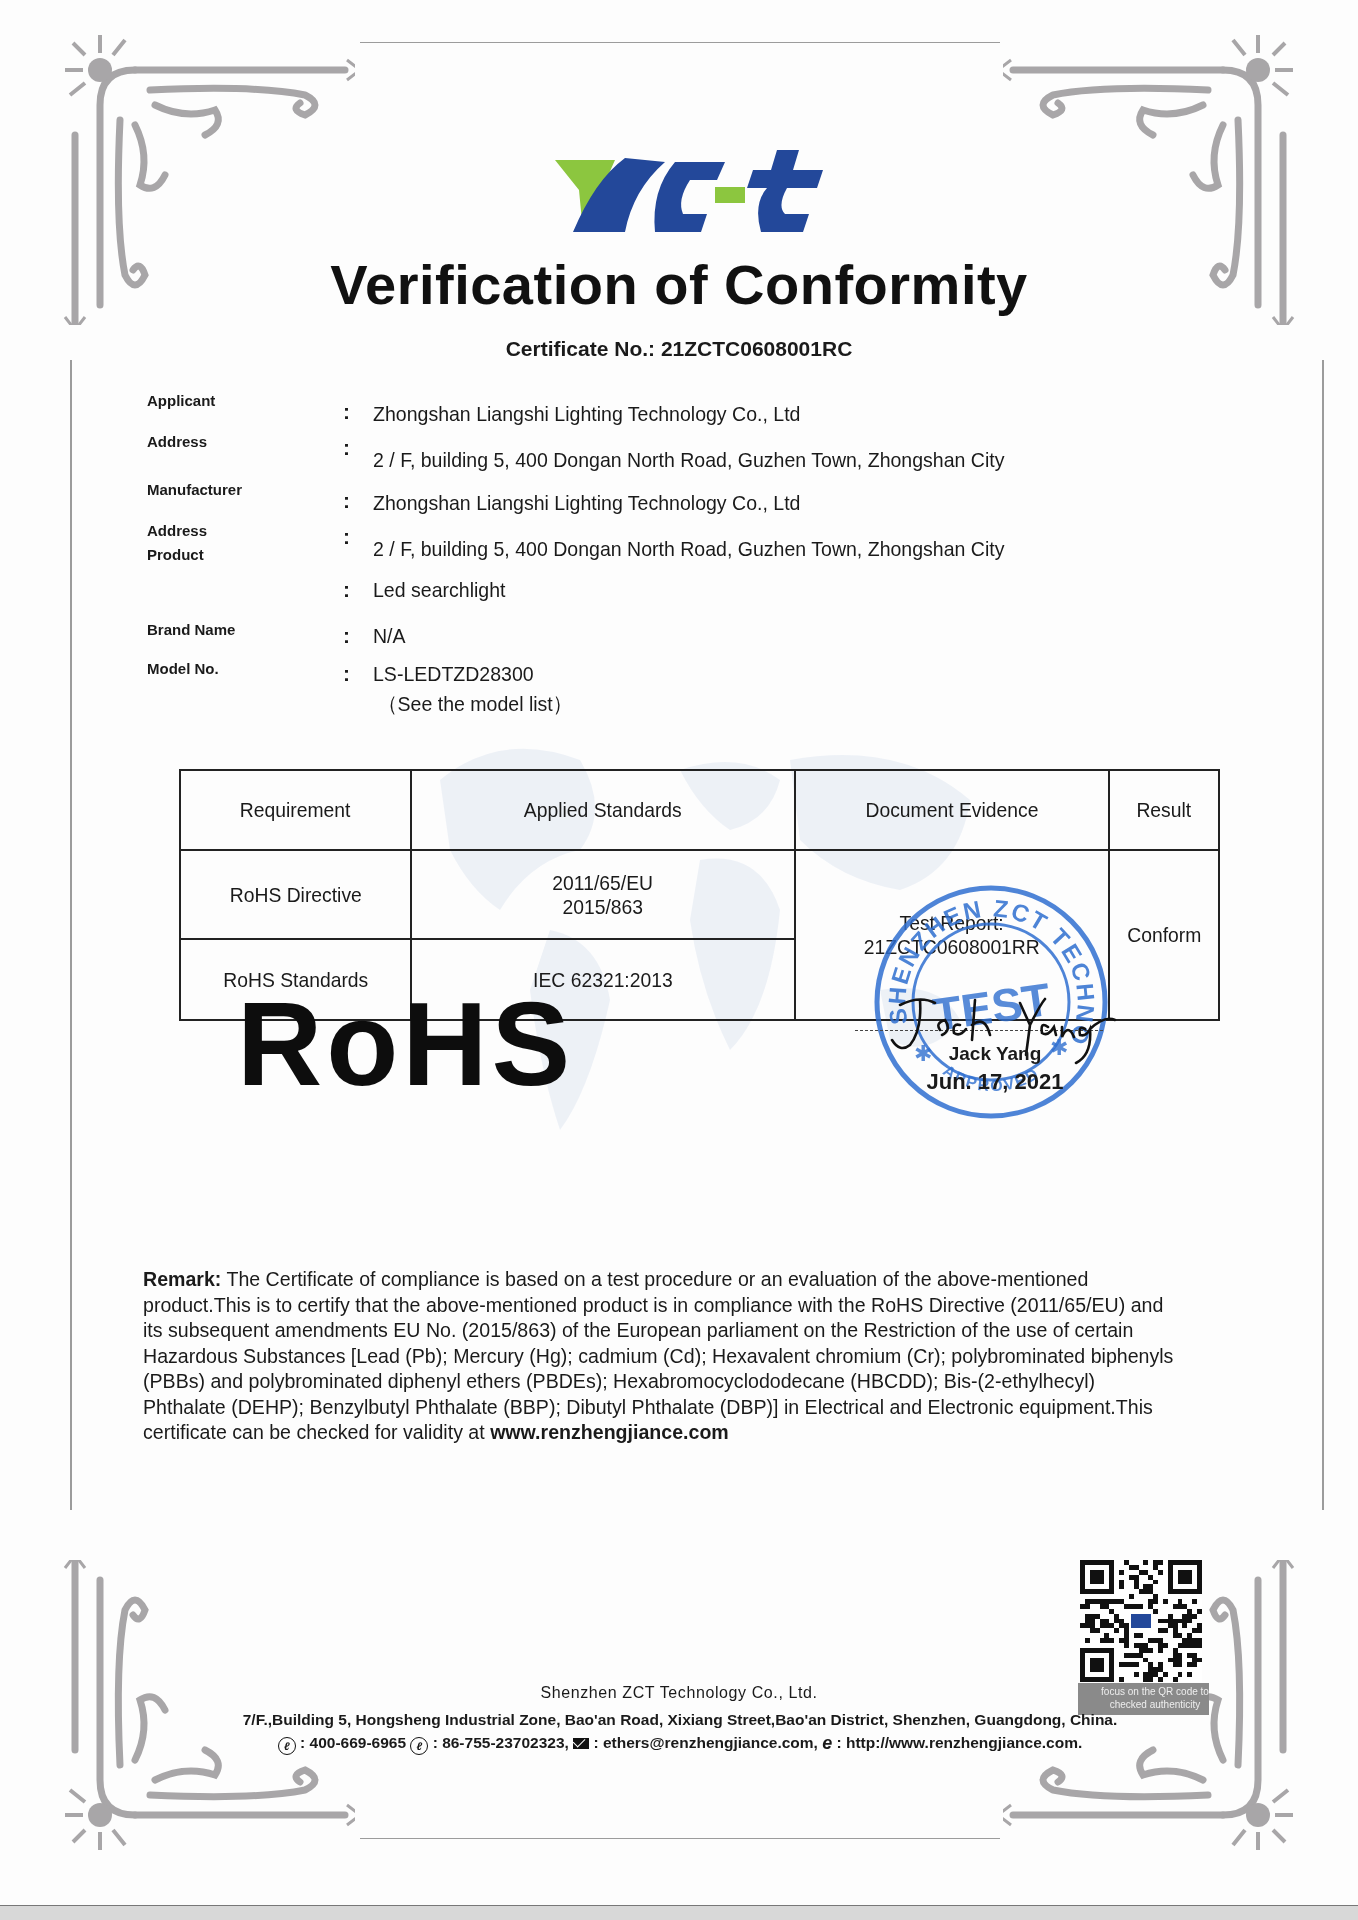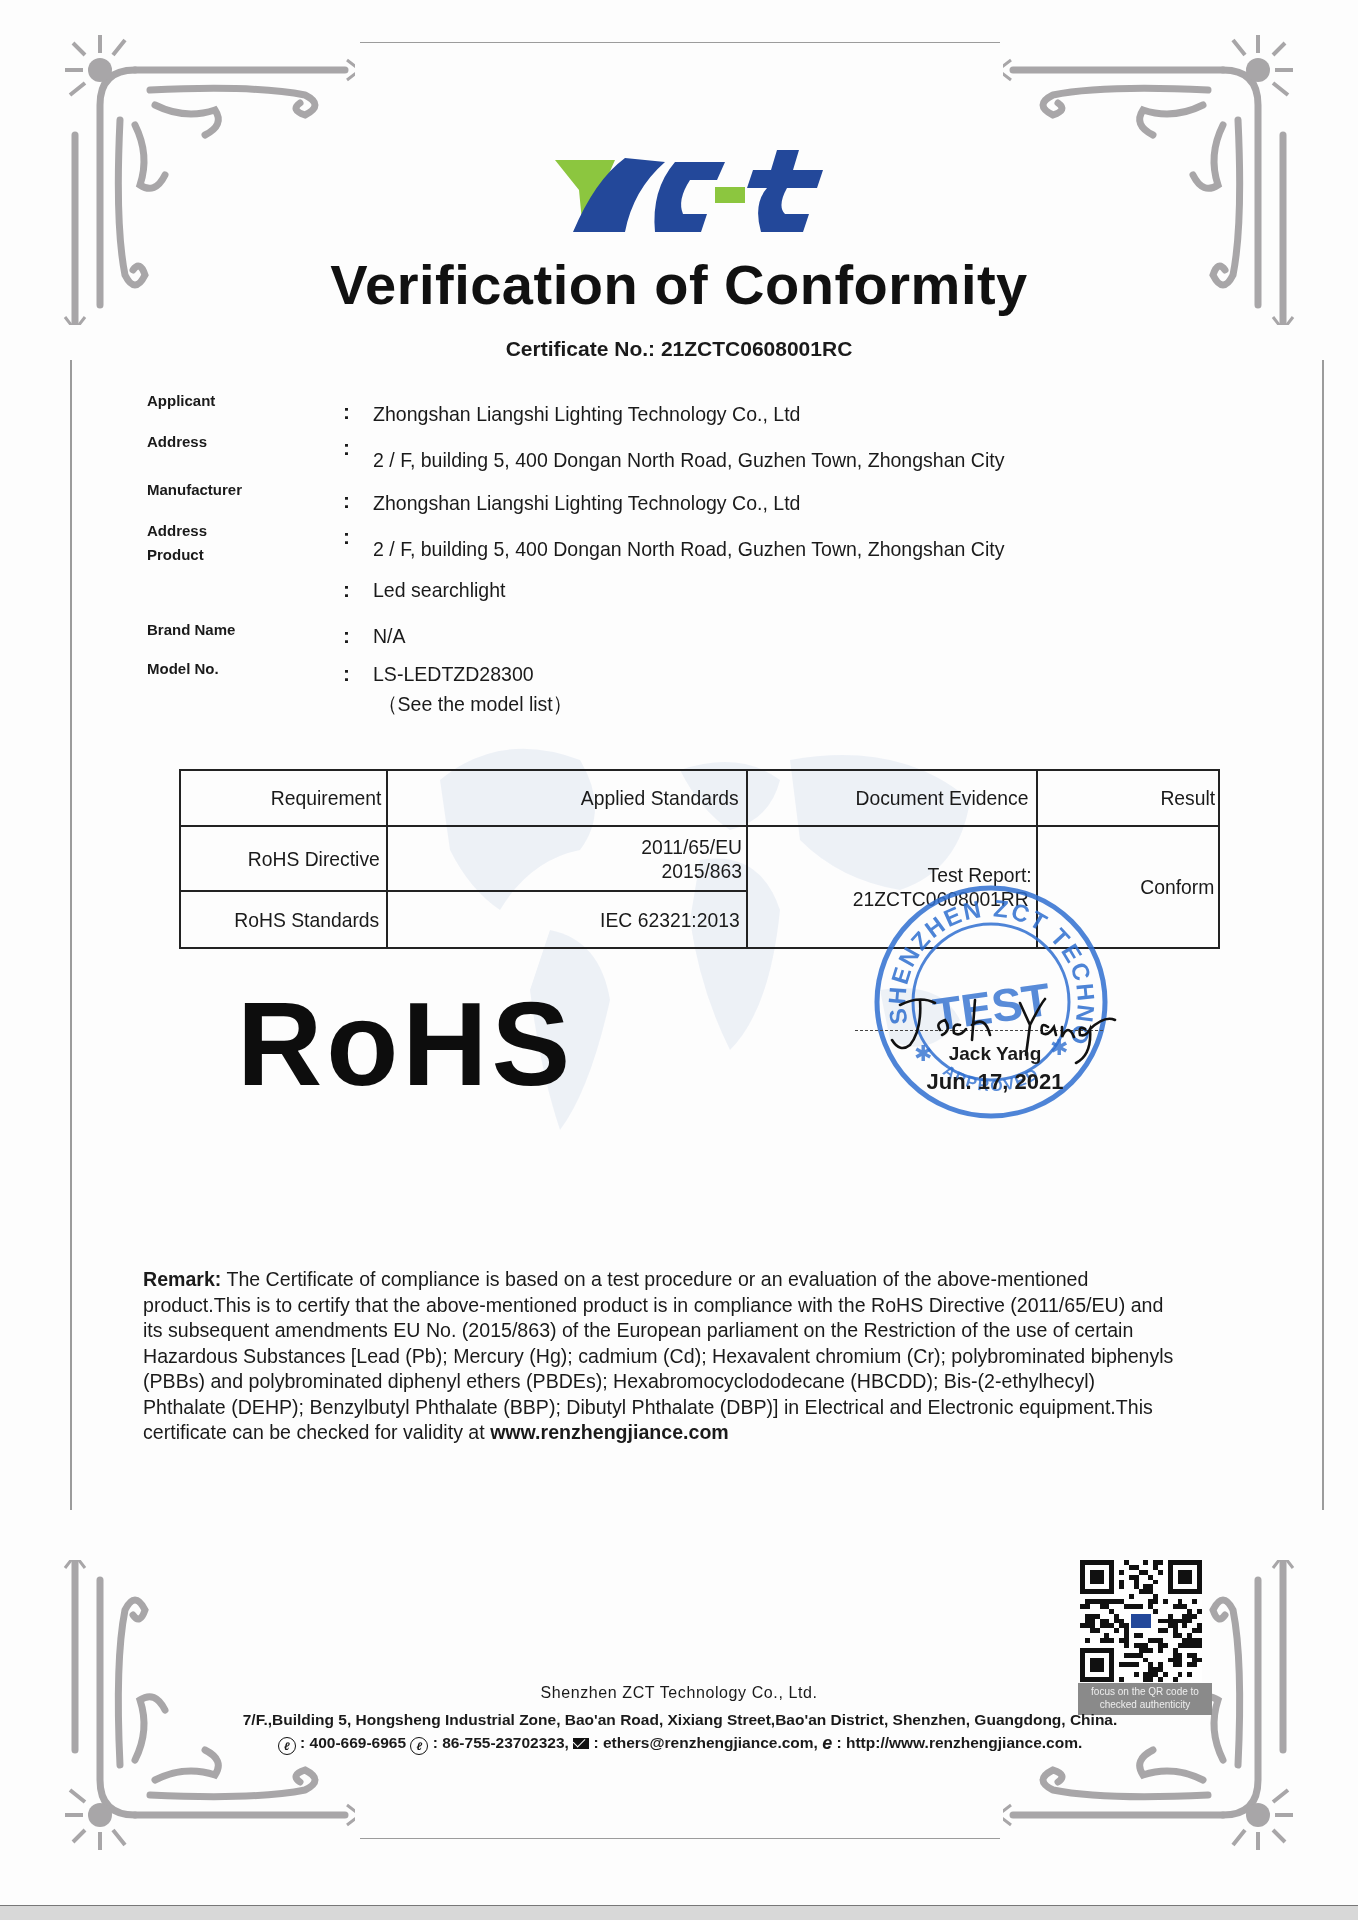--- a/index.html
+++ b/index.html
@@ -10,38 +10,38 @@
   .watermark{position:absolute;left:380px;top:690px;width:640px;height:520px;opacity:.07;}
   .logo{position:absolute;left:555px;top:150px;width:270px;height:82px;}
   .title{position:absolute;left:0;width:1358px;top:252px;text-align:center;font-weight:bold;
          font-size:56px;letter-spacing:0.5px;color:#111;}
   .certno{position:absolute;left:0;width:1358px;top:337px;text-align:center;font-weight:bold;font-size:21px;color:#1a1a1a;}
   .info-label{position:absolute;left:147px;font-weight:bold;font-size:15px;}
   .info-colon{position:absolute;left:343px;font-size:21px;font-weight:bold;}
   .info-value{position:absolute;left:373px;font-size:21px;transform:scaleX(0.93);transform-origin:left;}
   table.std{position:absolute;left:179px;top:769px;width:1041px;border-collapse:collapse;
             font-size:21px;transform-origin:left;}
-  table.std td{border:2px solid #222;text-align:right;vertical-align:middle;padding:0;}
+  table.std td{border:2px solid #222;text-align:center;vertical-align:middle;padding:12px;}
   table.std tr.h td{height:54px;}
   table.std tr.r1 td{height:63px;}
   table.std tr.r2 td{height:55px;}
   .cell-text{display:inline-block;transform:scaleX(0.92);}
   .rohs{position:absolute;left:237px;top:985px;font-family:"Liberation Sans",sans-serif;font-weight:bold;
         font-size:118px;letter-spacing:4px;color:#0d0d0d;line-height:1;}
   .stamp{position:absolute;left:872px;top:883px;width:238px;height:238px;}
   .sign-line{position:absolute;left:855px;top:1030px;width:248px;height:0;border-top:1px dashed #444;}
   .signature{position:absolute;left:880px;top:985px;width:240px;height:80px;}
   .signer{position:absolute;left:920px;top:1043px;width:150px;text-align:center;font-weight:bold;font-size:19px;}
   .sign-date{position:absolute;left:895px;top:1069px;width:200px;text-align:center;font-weight:bold;font-size:22px;}
   .remark{position:absolute;left:143px;top:1266px;width:1080px;font-size:20.5px;line-height:25.5px;
           transform:scaleX(0.955);transform-origin:left;}
   .remark b{font-weight:bold;}
   .qr{position:absolute;left:1080px;top:1560px;width:122px;height:122px;background:#fff;}
-  .qr-caption{position:absolute;left:1078px;top:1683px;width:134px;height:30px;background:#8a8a8a;color:#eee;
-              font-size:10px;line-height:13px;text-align:center;padding-top:2px;}
+  .qr-caption{position:absolute;left:1078px;top:1683px;width:108px;height:30px;background:#8a8a8a;color:#eee;
+              font-size:10px;line-height:13px;text-align:center;padding-top:2px;padding-left:23px;}
   .company{position:absolute;left:0;width:1358px;top:1684px;text-align:center;font-weight:normal;font-size:16px;letter-spacing:0.6px;}
   .address{position:absolute;left:150px;top:1711px;width:1060px;text-align:center;font-weight:bold;font-size:15.5px;white-space:nowrap;}
   .contact{position:absolute;left:150px;top:1733px;width:1060px;text-align:center;font-weight:bold;font-size:15.5px;white-space:nowrap;}
   .ci{display:inline-block;width:16px;height:16px;border:1.5px solid #111;border-radius:50%;text-align:center;
       font-size:11px;line-height:16px;font-style:italic;vertical-align:-2px;}
   .mail{display:inline-block;width:16px;height:11px;background:#111;vertical-align:-1px;position:relative;}
   .mail:after{content:"";position:absolute;left:2px;top:1px;width:10px;height:6px;border-left:1.5px solid #fff;border-bottom:1.5px solid #fff;transform:rotate(-45deg) translate(0,-2px);}
   .eicon{display:inline-block;font-size:18px;font-style:italic;font-weight:bold;vertical-align:-1px;}
   .scan-edge{position:absolute;left:0;top:1905px;width:1358px;height:15px;background:#d8d8d8;border-top:1.5px solid #777;}
 </style>

